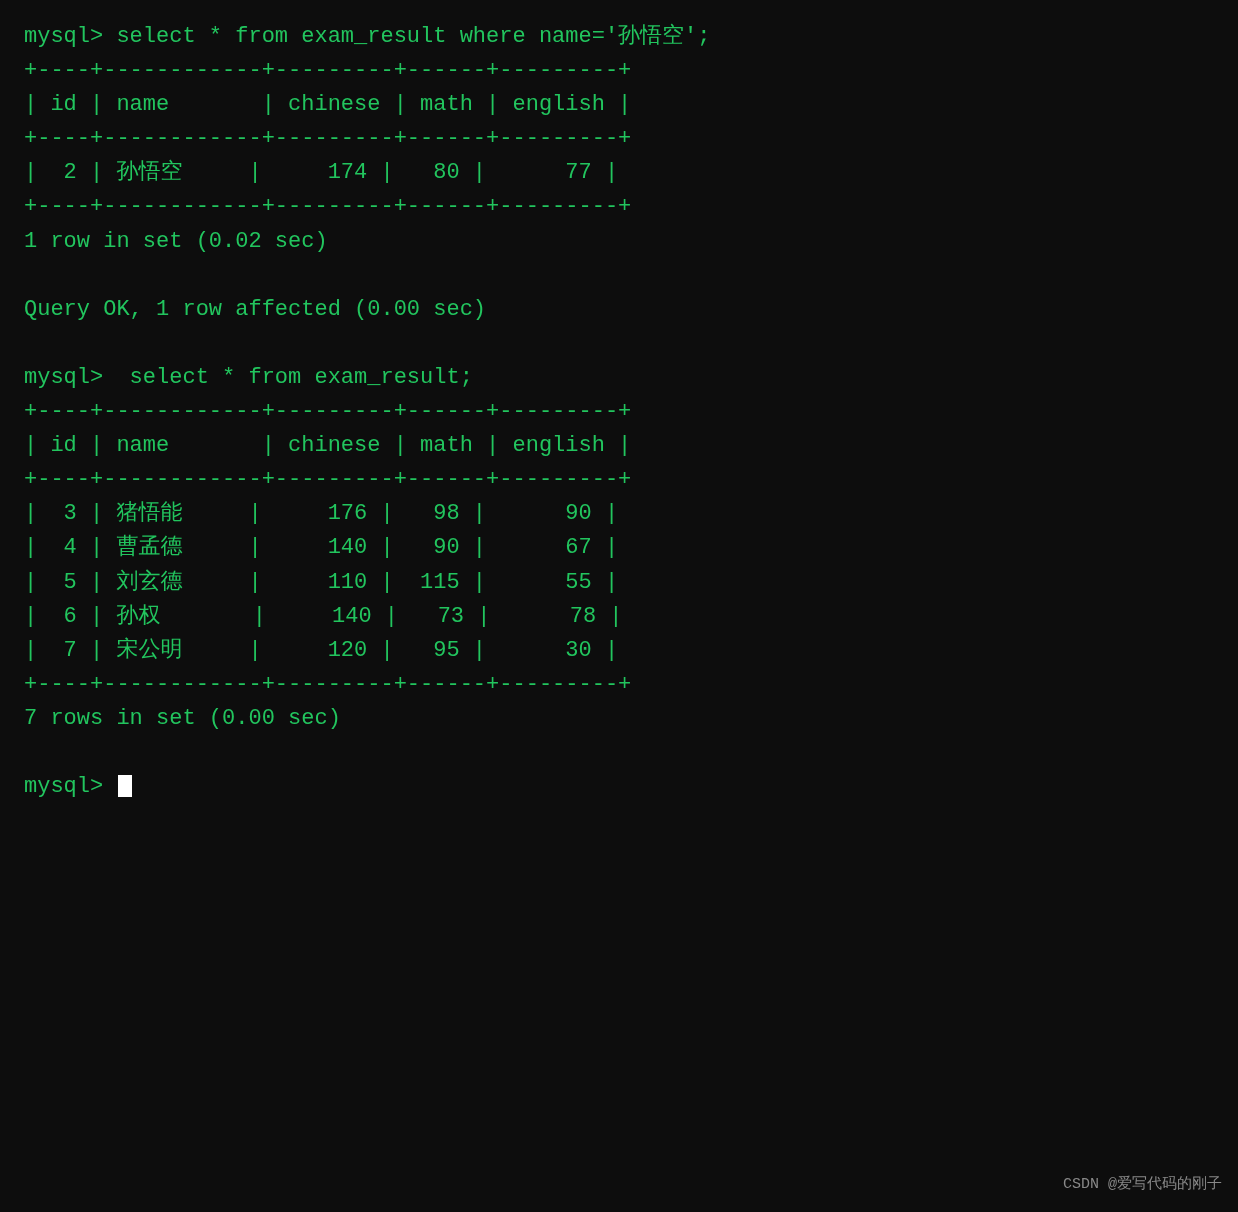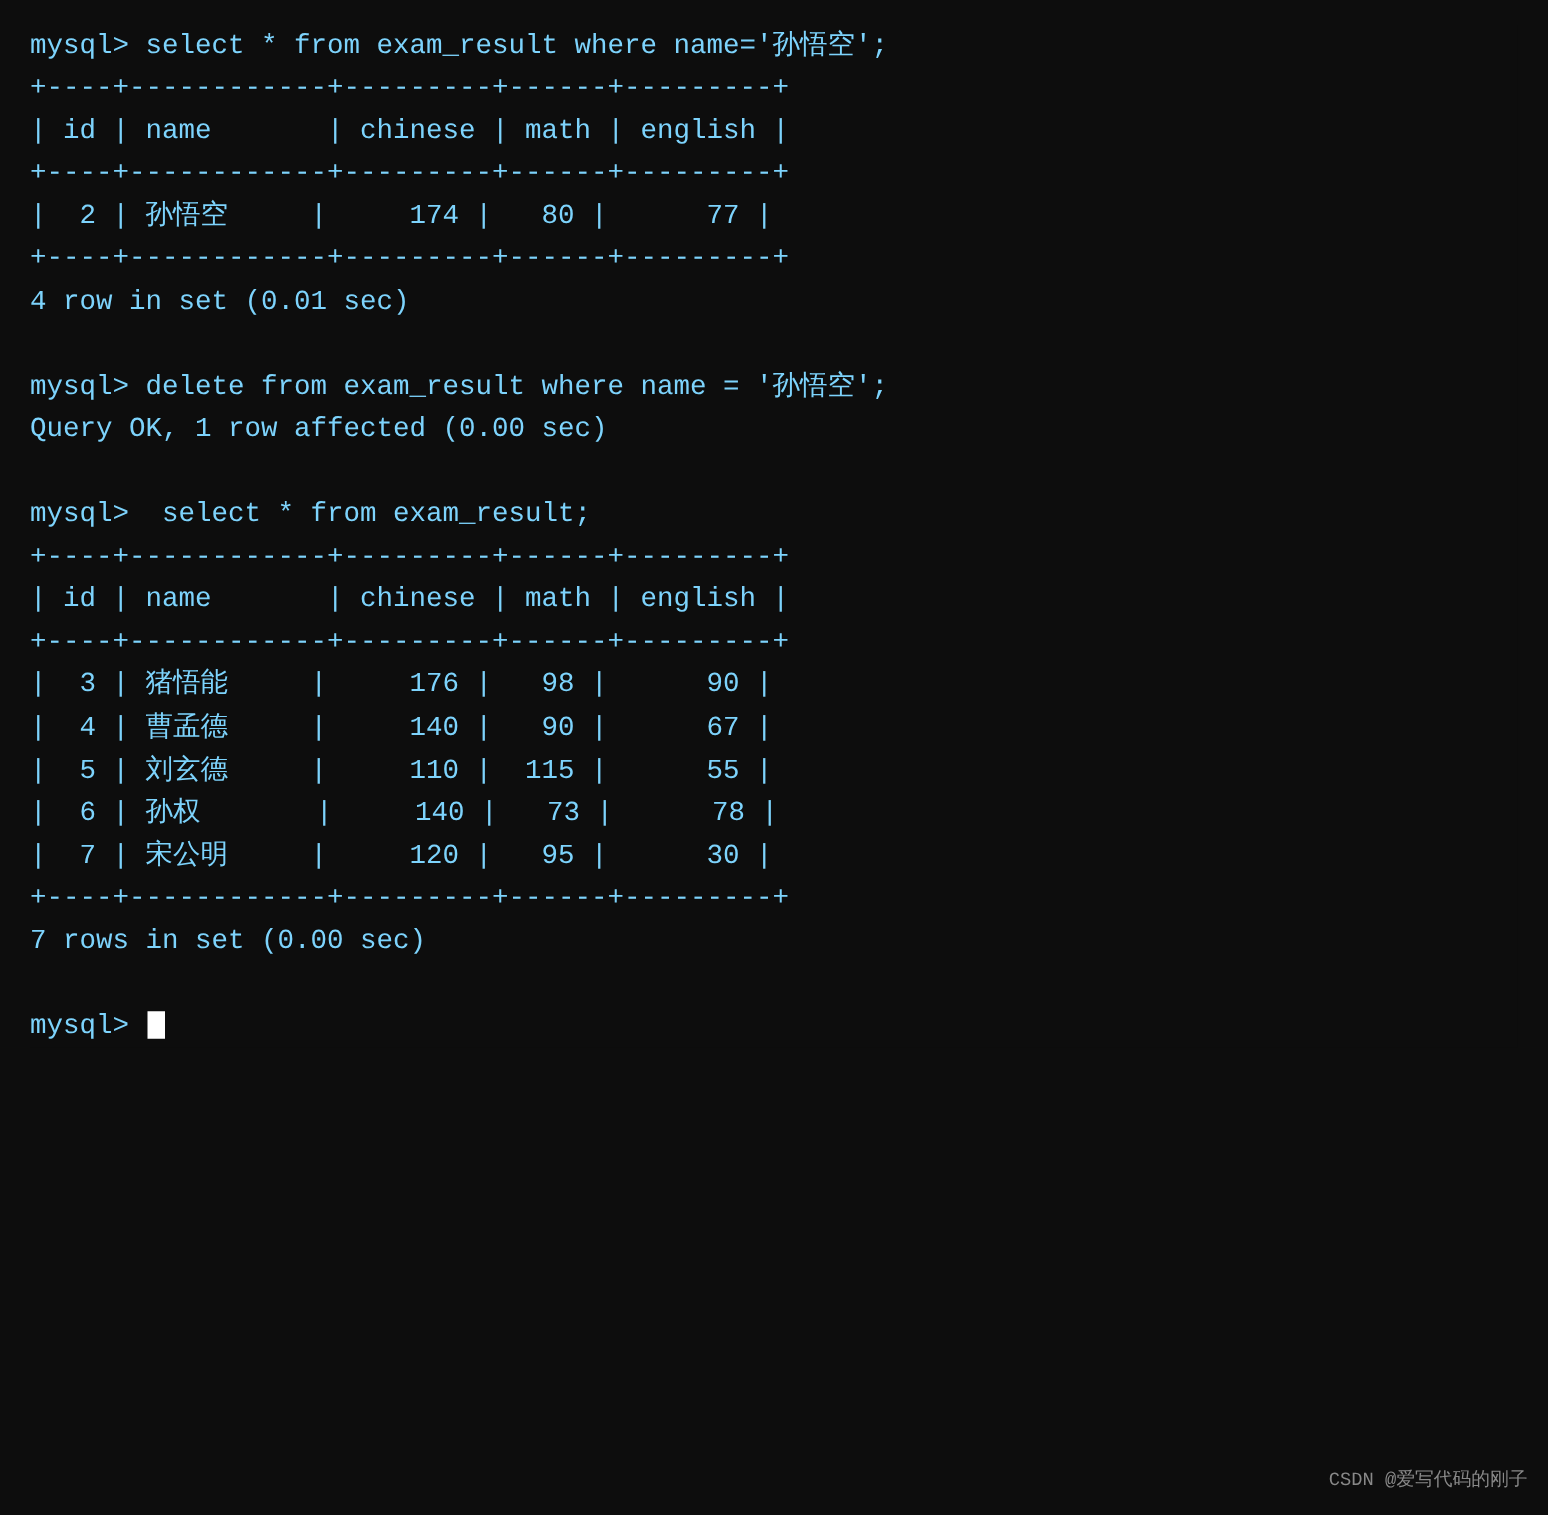--- a/index.html
+++ b/index.html
@@ -22,21 +22,21 @@
     .terminal {
       background-color: #0d0d0d;
       width: 100%;
     }
 
     .line {
       white-space: pre;
       font-family: 'Courier New', Courier, monospace;
       font-size: 22px;
       line-height: 1.55;
-      color: #7dd3fc;
+      color: #22c55e;
     }
 
     .empty-line {
       height: 1.55em;
     }
 
     .watermark {
       position: fixed;
       bottom: 16px;
       right: 16px;
@@ -59,23 +59,22 @@
 <body>
 
 <div class="terminal">
   <div id="lines-container">
       <div class="line">mysql&gt; select * from exam_result where name='孙悟空';</div>
       <div class="line">+----+------------+---------+------+---------+</div>
       <div class="line">| id | name       | chinese | math | english |</div>
       <div class="line">+----+------------+---------+------+---------+</div>
       <div class="line">|  2 | 孙悟空     |     174 |   80 |      77 |</div>
       <div class="line">+----+------------+---------+------+---------+</div>
-      <div class="line">4 row in set (0.01 sec)</div>
+      <div class="line">1 row in set (0.02 sec)</div>
       <div class="empty-line"></div>
-      <div class="line">mysql&gt; delete from exam_result where name = '孙悟空';</div>
       <div class="line">Query OK, 1 row affected (0.00 sec)</div>
       <div class="empty-line"></div>
       <div class="line">mysql&gt;  select * from exam_result;</div>
       <div class="line">+----+------------+---------+------+---------+</div>
       <div class="line">| id | name       | chinese | math | english |</div>
       <div class="line">+----+------------+---------+------+---------+</div>
       <div class="line">|  3 | 猪悟能     |     176 |   98 |      90 |</div>
       <div class="line">|  4 | 曹孟德     |     140 |   90 |      67 |</div>
       <div class="line">|  5 | 刘玄德     |     110 |  115 |      55 |</div>
       <div class="line">|  6 | 孙权       |     140 |   73 |      78 |</div>

